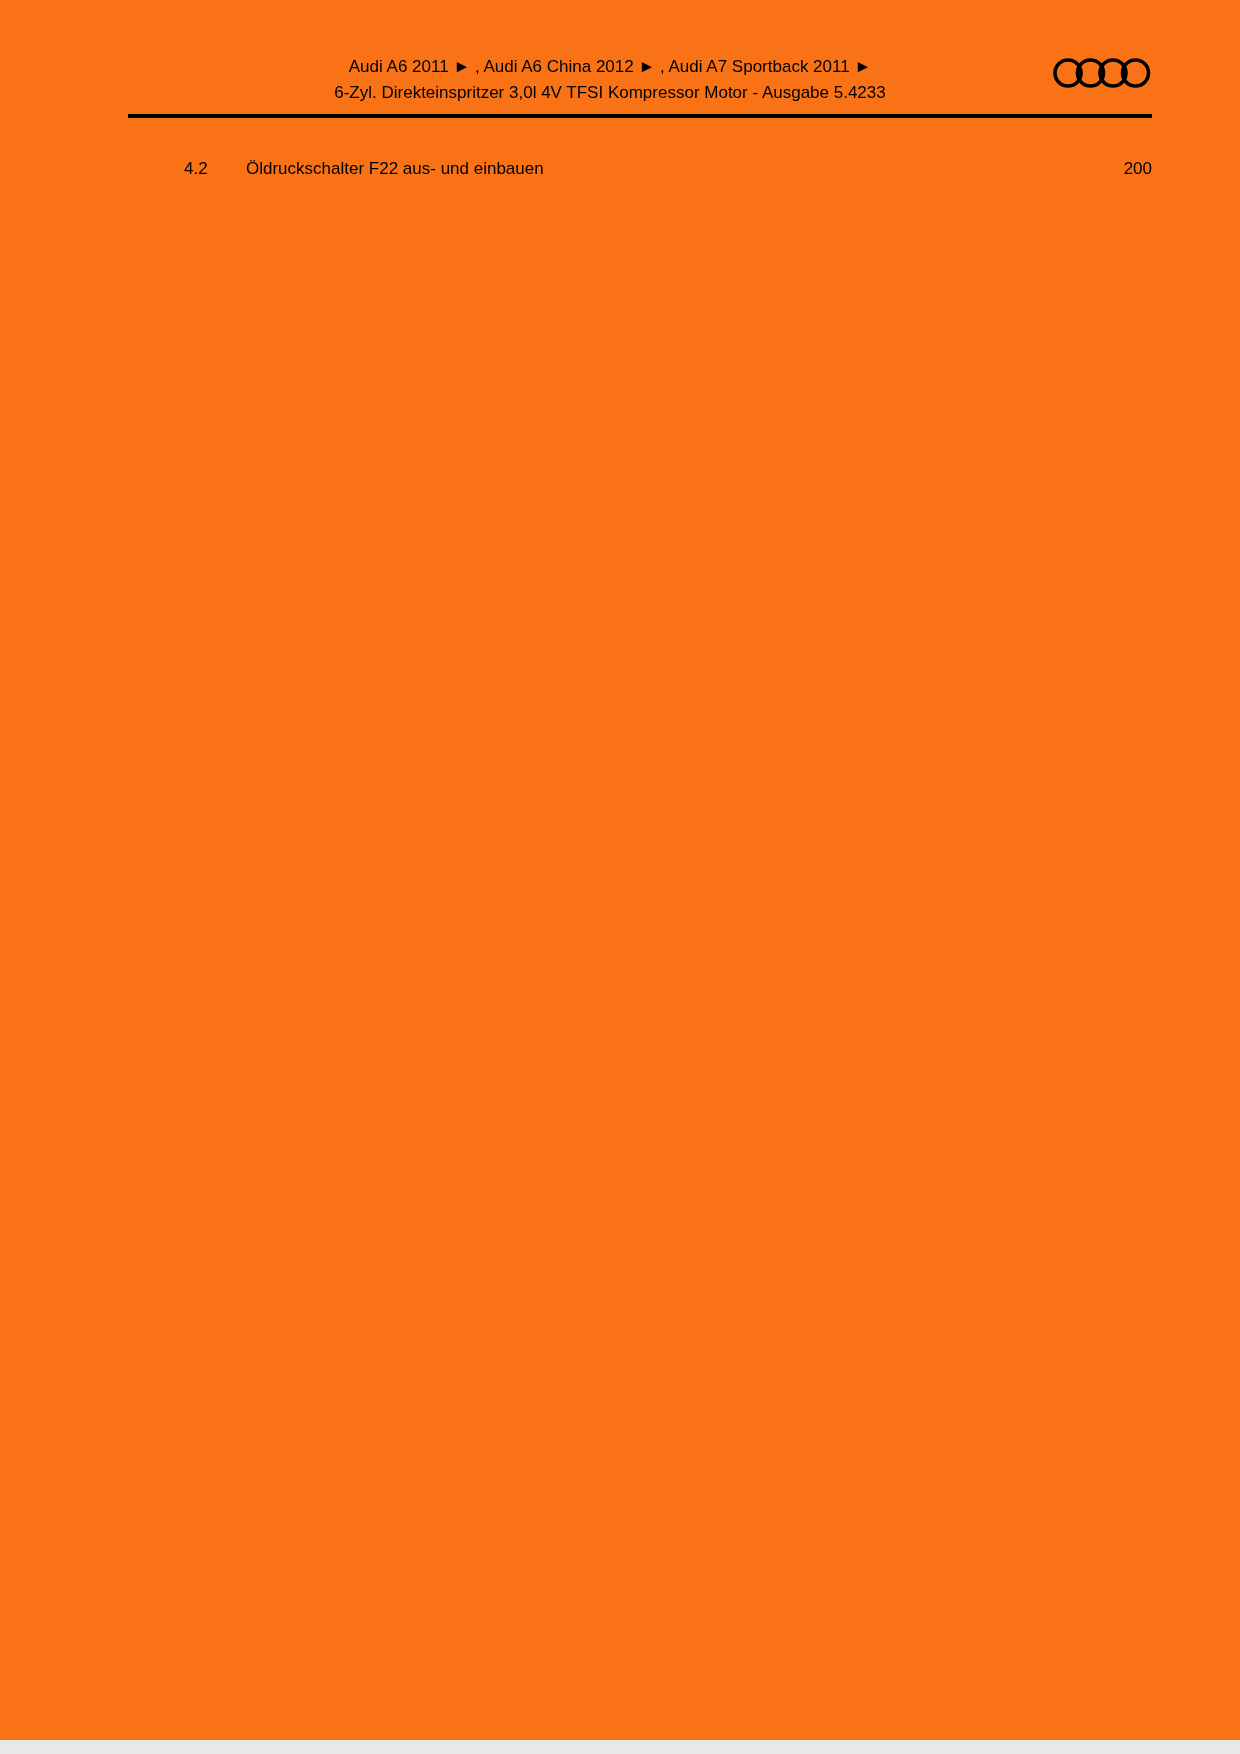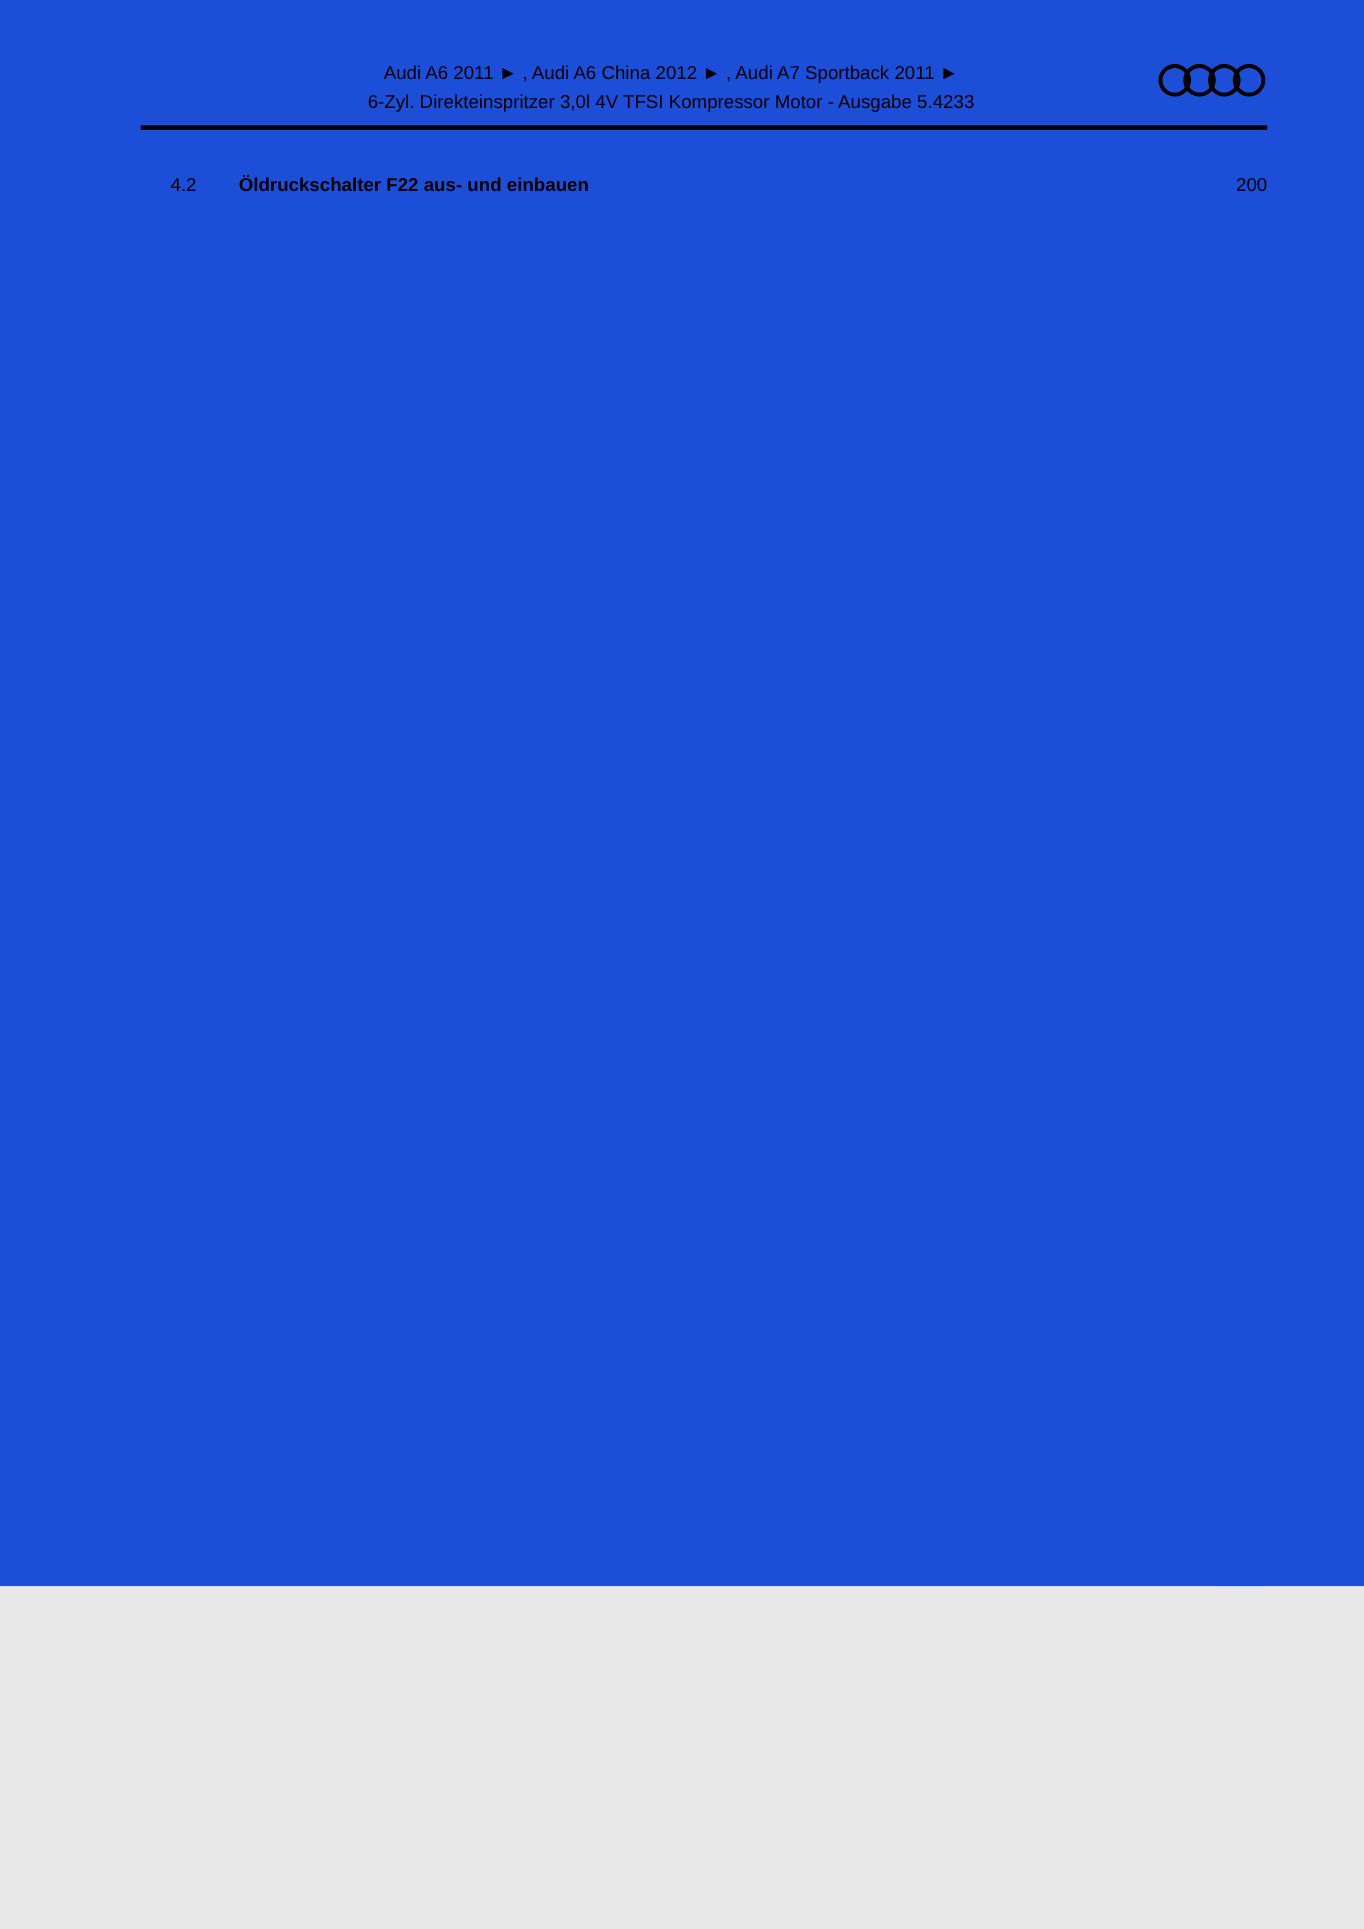--- a/index.html
+++ b/index.html
@@ -1,39 +1,39 @@
 <!DOCTYPE html>
 <html><head>
 <meta charset="utf-8">
 <style>
   html, body { margin: 0; padding: 0; background: #e8e8e8; }
   .page {
     position: relative;
     width: 1240px;
-    height: 1442px;
+    height: 1740px;
     margin: 0 auto;
-    background: #1d4ed8;
+    background: #f97316;
     color: #000;
     font-family: "Liberation Sans", sans-serif;
     overflow: hidden;
   }
   .content { padding: 0 88px 0 128px; }
 
   
   .header { position: relative; padding-top: 54px; }
   .header-text { text-align: center; padding-right: 60px; }
   .header-line { font-size: 17px; line-height: 26px; white-space: nowrap; }
   .audi-logo { position: absolute; top: 56px; right: 0; width: 100px; height: 34px; }
   .rule-top { border: none; border-top: 4px solid #000; margin: 8px 0 0 0; }
 
   
   .toc { margin-top: 38px; }
   .row { display: flex; align-items: baseline; font-size: 17px; line-height: 26px; }
-  .row .num { flex: 0 0 62px; margin-left: 27px; }
-  .row .title { white-space: nowrap; font-weight: bold; }
+  .row .num { flex: 0 0 62px; margin-left: 56px; }
+  .row .title { white-space: nowrap; }
   .row .dots {
     flex: 1 1 auto;
     align-self: stretch;
     margin: 0 8px 0 10px;
     background-image: radial-gradient(circle, #000 1.4px, transparent 1.6px);
     background-size: 13.5px 4px;
     background-repeat: repeat-x;
     background-position: 0 calc(100% - 7px);
   }
   .row .page { flex: 0 0 46px; text-align: right; }

